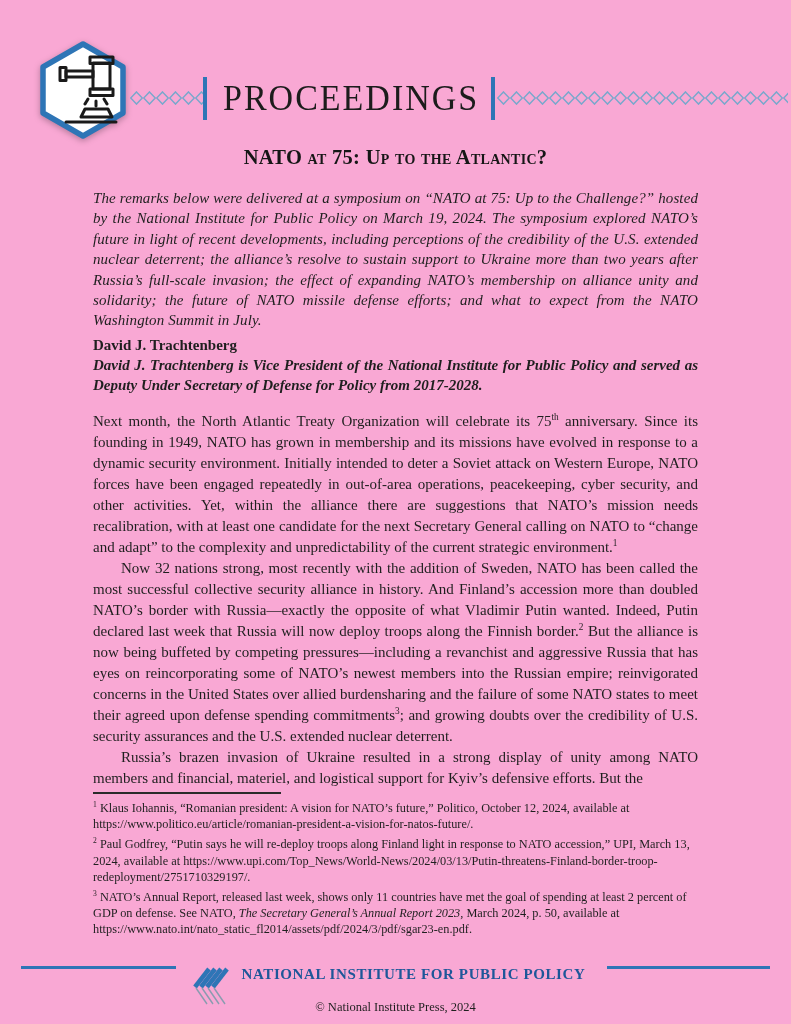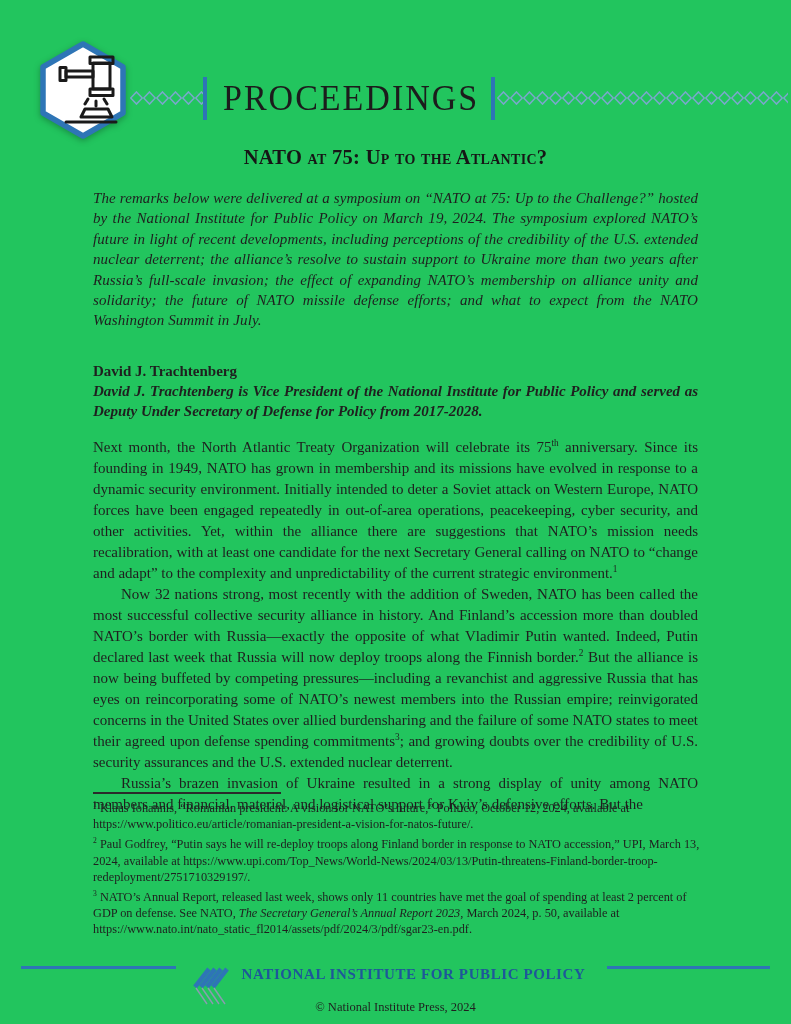--- a/index.html
+++ b/index.html
@@ -2,21 +2,21 @@
 <html><head>
 <meta charset="utf-8">
 <style>
   * { margin: 0; padding: 0; box-sizing: border-box; }
   html, body { background: #e8e8e8; }
   .page {
     position: relative;
     width: 791px;
     height: 1024px;
     margin: 0 auto;
-    background: #22c55e;
+    background: #f9a8d4;
     font-family: "Liberation Serif", serif;
     color: #1f1f1f;
     overflow: hidden;
   }
   
   .hex-wrap {
     position: absolute;
     left: 36px;
     top: 40px;
     width: 94px;
@@ -69,21 +69,21 @@
     left: 93px;
     width: 605px;
   }
   .intro {
     font-style: italic;
     font-size: 15px;
     line-height: 20.4px;
     text-align: justify;
     letter-spacing: 0.1px;
   }
-  .author-block { margin-top: 30px; }
+  .author-block { margin-top: 4px; }
   .author-name {
     font-weight: bold;
     font-size: 15px;
     line-height: 20px;
   }
   .author-bio {
     font-weight: bold;
     font-style: italic;
     font-size: 15px;
     line-height: 20.6px;
@@ -217,21 +217,21 @@
     <div class="body-text">
       <p><span>Next month, the North Atlantic Treaty Organization will celebrate its 75</span><sup>th</sup><span> anniversary. Since its founding in 1949, NATO has grown in membership and its missions have evolved in response to a dynamic security environment. Initially intended to deter a Soviet attack on Western Europe, NATO forces have been engaged repeatedly in out-of-area operations, peacekeeping, cyber security, and other activities. Yet, within the alliance there are suggestions that NATO’s mission needs recalibration, with at least one candidate for the next Secretary General calling on NATO to “change and adapt” to the complexity and unpredictability of the current strategic environment.</span><sup>1</sup></p>
       <p class="indent"><span>Now 32 nations strong, most recently with the addition of Sweden, NATO has been called the most successful collective security alliance in history. And Finland’s accession more than doubled NATO’s border with Russia—exactly the opposite of what Vladimir Putin wanted. Indeed, Putin declared last week that Russia will now deploy troops along the Finnish border.</span><sup>2</sup><span> But the alliance is now being buffeted by competing pressures—including a revanchist and aggressive Russia that has eyes on reincorporating some of NATO’s newest members into the Russian empire; reinvigorated concerns in the United States over allied burdensharing and the failure of some NATO states to meet their agreed upon defense spending commitments</span><sup>3</sup><span>; and growing doubts over the credibility of U.S. security assurances and the U.S. extended nuclear deterrent.</span></p>
       <p class="indent"><span>Russia’s brazen invasion of Ukraine resulted in a strong display of unity among NATO members and financial, materiel, and logistical support for Kyiv’s defensive efforts. But the</span></p>
     </div>
   </div>
 
   <div class="footnote-rule"></div>
   <div class="footnotes">
     <div class="footnote"><sup>1</sup><span><span> Klaus Iohannis, “Romanian president: A vision for NATO’s future,” Politico, October 12, 2024, available at https://www.politico.eu/article/romanian-president-a-vision-for-natos-future/.</span></span></div>
-    <div class="footnote"><sup>2</sup><span><span> Paul Godfrey, “Putin says he will re-deploy troops along Finland border in response to NATO accession,” </span><span style="">UPI</span><span>, March 13, 2024, available at https://www.upi.com/Top_News/World-News/2024/03/13/Putin-threatens-Finland-border-troop-redeployment/2751710329197/.</span></span></div>
+    <div class="footnote"><sup>2</sup><span><span> Paul Godfrey, “Putin says he will re-deploy troops along Finland light in response to NATO accession,” </span><span style="">UPI</span><span>, March 13, 2024, available at https://www.upi.com/Top_News/World-News/2024/03/13/Putin-threatens-Finland-border-troop-redeployment/2751710329197/.</span></span></div>
     <div class="footnote"><sup>3</sup><span><span> NATO’s Annual Report, released last week, shows only 11 countries have met the goal of spending at least 2 percent of GDP on defense. See NATO, </span><span style="font-style: italic;">The Secretary General’s Annual Report 2023</span><span>, March 2024, p. 50, available at https://www.nato.int/nato_static_fl2014/assets/pdf/2024/3/pdf/sgar23-en.pdf.</span></span></div>
   </div>
 
   <div class="footer-band">
     <div class="footer-line left"></div>
     <svg class="footer-logo" width="42" height="40" viewBox="0 0 42 40">
       <g stroke="#2e75b6" stroke-width="4.5" stroke-linecap="butt">
         <line x1="5" y1="21" x2="19" y2="3"></line>
         <line x1="11" y1="21" x2="25" y2="3"></line>
         <line x1="17" y1="21" x2="31" y2="3"></line>

